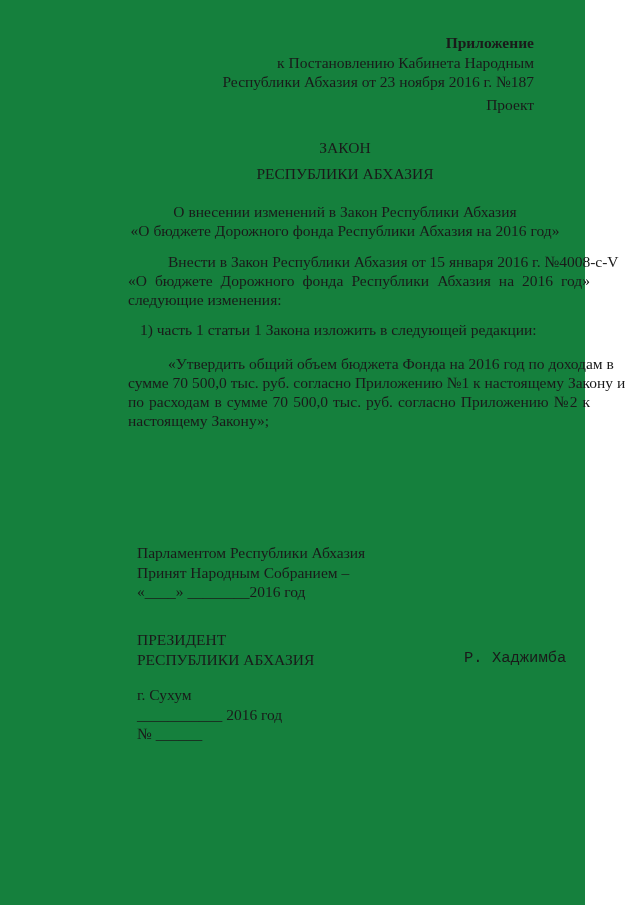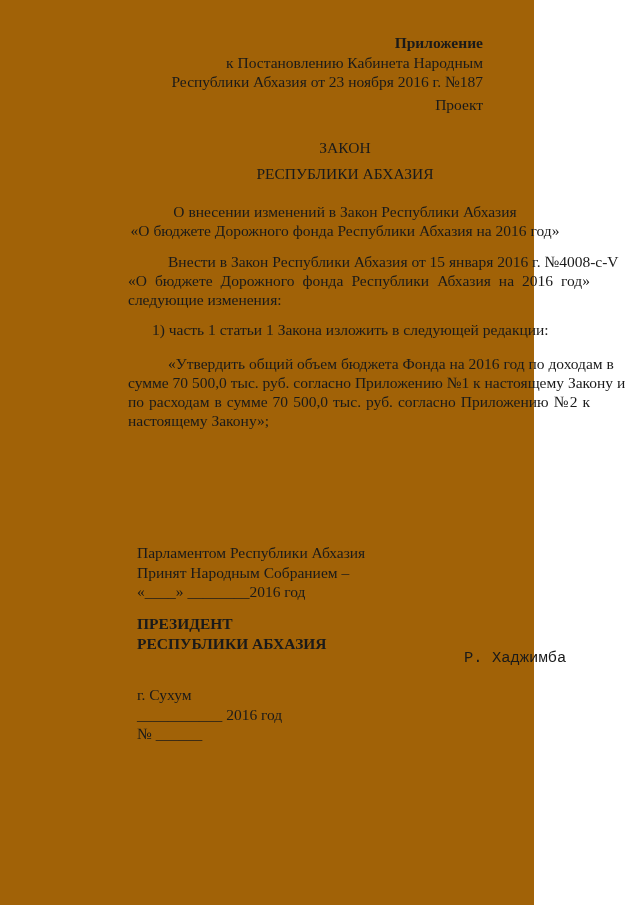--- a/index.html
+++ b/index.html
@@ -13,24 +13,24 @@
       position: relative;
       overflow: hidden;
       font-family: "Liberation Serif", "DejaVu Serif", serif;
       color: #1a1a1a;
       font-size: 15.5px;
       line-height: 19px;
     }
     .page {
       position: absolute;
       left: 0; top: 0;
-      width: 534px; height: 905px;
-      background: #a16207;
+      width: 585px; height: 905px;
+      background: #15803d;
     }
-    .abs { position: absolute; white-space: nowrap; margin-left: 12px; }
+    .abs { position: absolute; white-space: nowrap; }
     .bold { font-weight: bold; }
 
     
     .annex {
       position: absolute;
       right: 51px;
       top: 33px;
       text-align: right;
       line-height: 19.5px;
     }
@@ -104,21 +104,21 @@
     <span class="line last">настоящему Закону»;</span>
   </div>
 
 
   <div class="sig" style="top:543px;">
     <span>Парламентом Республики Абхазия</span>
     <span>Принят Народным Собранием –</span>
     <span>«____» ________2016 год</span>
   </div>
 
-  <div class="sig" style="top:614px;font-weight:bold;">
+  <div class="sig" style="top:630px;">
     <span>ПРЕЗИДЕНТ</span>
     <span>РЕСПУБЛИКИ АБХАЗИЯ</span>
   </div>
   <div class="name-right">Р. Хаджимба</div>
 
   <div class="sig" style="top:685px;">
     <span>г. Сухум</span>
     <span>___________ 2016 год</span>
     <span>№ ______</span>
   </div>

